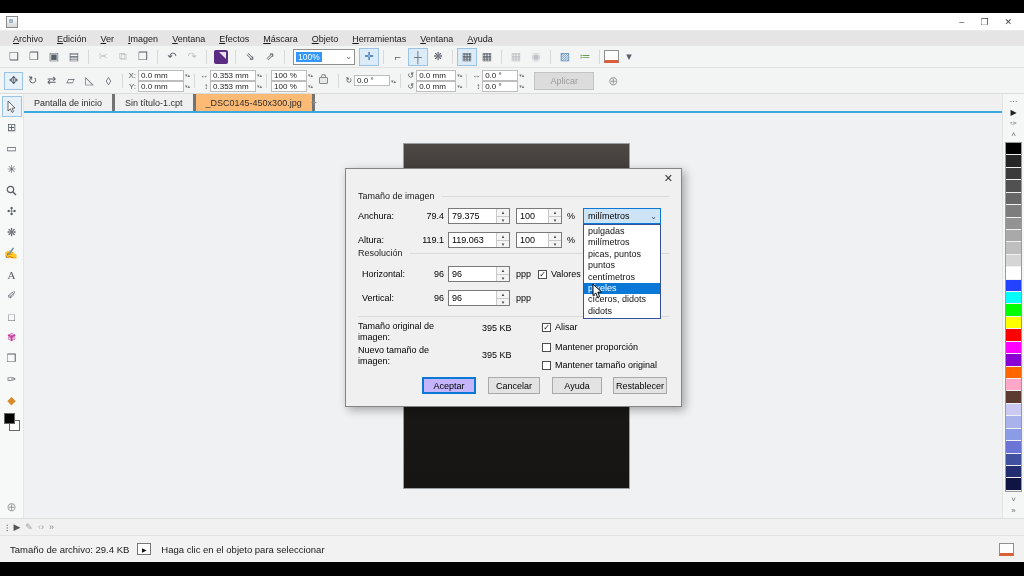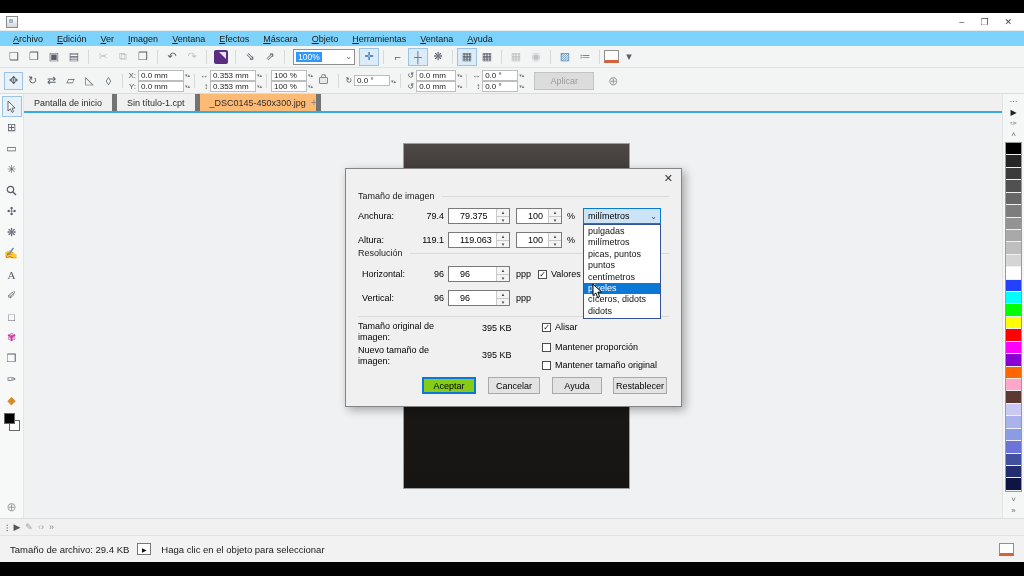--- a/index.html
+++ b/index.html
@@ -13,21 +13,21 @@
 
   
   #titlebar{left:0;top:13px;width:1024px;height:18px;background:#fff;display:flex;align-items:center;
             font-size:9px;color:#2b2b2b;border-bottom:1px solid #ececec;box-sizing:border-box}
   #app-icon{width:10px;height:10px;border:1px solid #8a8a8a;margin:0 5px 0 6px;background:linear-gradient(#fdfdfd,#d8d8d8);position:relative}
   #app-icon:after{content:"";position:absolute;left:2px;top:2px;width:4px;height:4px;background:#9fb6c8}
   #win-controls{margin-left:auto;display:flex;align-items:center;gap:16px;padding-right:12px;color:#444;font-size:9px}
   #win-controls span{cursor:default}
 
   
-  #menubar{left:0;top:31px;width:1024px;height:15px;background:#7dd3fc;display:flex;align-items:center;
+  #menubar{left:0;top:31px;width:1024px;height:15px;background:#e5e5e5;display:flex;align-items:center;
            font-size:9px;padding-left:6px;box-sizing:border-box}
   .menu-item{display:inline-block;padding:1px 7px;color:#1a1a1a}
   .menu-item::first-letter{text-decoration:underline}
 
   
   #toolbar{left:0;top:46px;width:1024px;height:22px;background:#f3f4f4;border-bottom:1px solid #e2e2e2;
            display:flex;align-items:center;padding-left:4px;box-sizing:border-box;font-size:11px;color:#5a6069}
   .tbtn{width:20px;height:18px;display:flex;align-items:center;justify-content:center}
   .tbtn.dis{opacity:.35}
   .tbtn.pressed{border:1px solid #9cc3e5;background:#dcebf8;box-sizing:border-box}
@@ -53,21 +53,21 @@
   .spins{font-size:5px;color:#777;letter-spacing:0;margin-left:1px;white-space:nowrap}
   .lock-shape{width:7px;height:5px;border:1px solid #8a8a8a;border-radius:1px;position:relative;margin:0 6px;background:#e8e8e8}
   .lock-shape:before{content:"";position:absolute;left:1px;top:-4px;width:3px;height:3px;border:1px solid #8a8a8a;border-bottom:none;border-radius:3px 3px 0 0}
   #apply-btn{width:58px;height:16px;background:#dcdcdc;border:1px solid #c3c3c3;color:#9b9b9b;font-size:9px;
              display:flex;align-items:center;justify-content:center;margin:0 14px 0 10px}
   .plus-circle{color:#9a9a9a;font-size:12px}
 
   
   #tabbar{left:24px;top:94px;width:978px;height:17px;background:#f0f0f0;border-bottom:2px solid #39abe2;
           display:flex;align-items:stretch;font-size:9px;box-sizing:content-box}
-  .tab{padding:0 10px;display:flex;align-items:center;color:#2e2e2e;border-right:5px solid #737373}
+  .tab{padding:0 10px;display:flex;align-items:center;color:#2e2e2e;border-right:3px solid #737373}
   .tab.active{background:#fdba74}
   #tab-add{width:16px;display:flex;align-items:center;justify-content:center;color:#888;font-size:10px}
 
   
   #toolbox{left:0;top:94px;width:24px;height:424px;background:#f7f8f8;border-right:1px solid #e4e4e4;
            display:flex;flex-direction:column;align-items:center;box-sizing:border-box;padding-top:2px;
            font-size:11px;color:#5a6069}
   .tool{width:20px;height:21px;display:flex;align-items:center;justify-content:center}
   .tool.selected{border:1px solid #9cc3e5;background:#e6f1fa;box-sizing:border-box}
   .fgbg{position:relative;width:16px;height:18px;margin-top:2px}
@@ -93,37 +93,37 @@
           box-shadow:3px 3px 9px rgba(0,0,0,.32);font-size:9px;color:#000;z-index:20}
   #dlg-titlebar{position:absolute;left:0;top:0;right:0;height:20px;display:flex;align-items:center;
                 padding-left:10px;font-size:9.5px;color:#111}
   #dlg-close{position:absolute;right:8px;top:3px;font-size:11px;color:#333}
   .grp-label{position:absolute;color:#1a1a1a}
   .grp-line{position:absolute;height:0;border-top:1px solid #dadada}
   .dlbl{position:absolute;height:16px;line-height:16px}
   .dcur{position:absolute;height:16px;line-height:16px;text-align:right}
   .dfld{position:absolute;height:16px;background:#fff;border:1px solid #7a7a7a;box-sizing:border-box;
         display:flex;align-items:stretch}
-  .dfld .val{flex:1;display:flex;align-items:center;padding-left:11px}
+  .dfld .val{flex:1;display:flex;align-items:center;padding-left:3px}
   .dfld .spin{width:12px;border-left:1px solid #c9c9c9;display:flex;flex-direction:column}
   .dfld .spin i{flex:1;font-style:normal;font-size:5px;color:#444;display:flex;align-items:center;justify-content:center;background:#f4f4f4}
   .dfld .spin i:first-child{border-bottom:1px solid #c9c9c9}
   #units-combo{position:absolute;left:237px;top:39px;width:78px;height:16px;background:#cde4f7;
                border:1px solid #0a78d7;box-sizing:border-box;display:flex;align-items:center;padding-left:4px}
   #units-combo .caret{margin-left:auto;padding-right:3px;color:#33536e;font-size:8px}
   #units-list{position:absolute;left:237px;top:55px;width:78px;background:#fff;border:1px solid #35539b;
               z-index:30;padding:1px 0;box-sizing:border-box}
   .opt{height:11.4px;line-height:11.4px;padding-left:4px;color:#111;white-space:nowrap}
   .opt.active{background:#0a78d7;color:#fff}
   .cbrow{position:absolute;display:flex;align-items:center;gap:4px;height:12px}
   .cb{width:9px;height:9px;border:1px solid #4d4d4d;background:#fff;display:flex;align-items:center;justify-content:center;
       font-size:8px;color:#111;box-sizing:border-box}
   .dbtn{position:absolute;height:17px;background:#e3e3e3;border:1px solid #a9a9a9;box-sizing:border-box;
         display:flex;align-items:center;justify-content:center;font-size:9px}
-  .dbtn.default{border:1px solid #0a78d7;box-shadow:inset 0 0 0 1px #0a78d7;background:#84cc16}
+  .dbtn.default{border:1px solid #0a78d7;box-shadow:inset 0 0 0 1px #0a78d7;background:#c4b5fd}
   .sep-line{position:absolute;left:12px;right:12px;border-top:1px solid #dadada}
   .wrap-label{position:absolute;line-height:11px;width:100px}
 
   
   #imgbar{left:0;top:518px;width:1024px;height:17px;background:#f1f1f1;border-top:1px solid #ddd;
           display:flex;align-items:center;font-size:9px;color:#8e8e8e;box-sizing:border-box;padding:0 6px}
   #imgbar .lft{display:flex;align-items:center;gap:5px;font-size:9px;color:#555}
   #imgbar .hint{flex:1;text-align:center;font-style:italic;color:#a9a9a9}
   #imgbar .rgt{display:flex;align-items:center;gap:5px;color:#8e8e8e}
 

